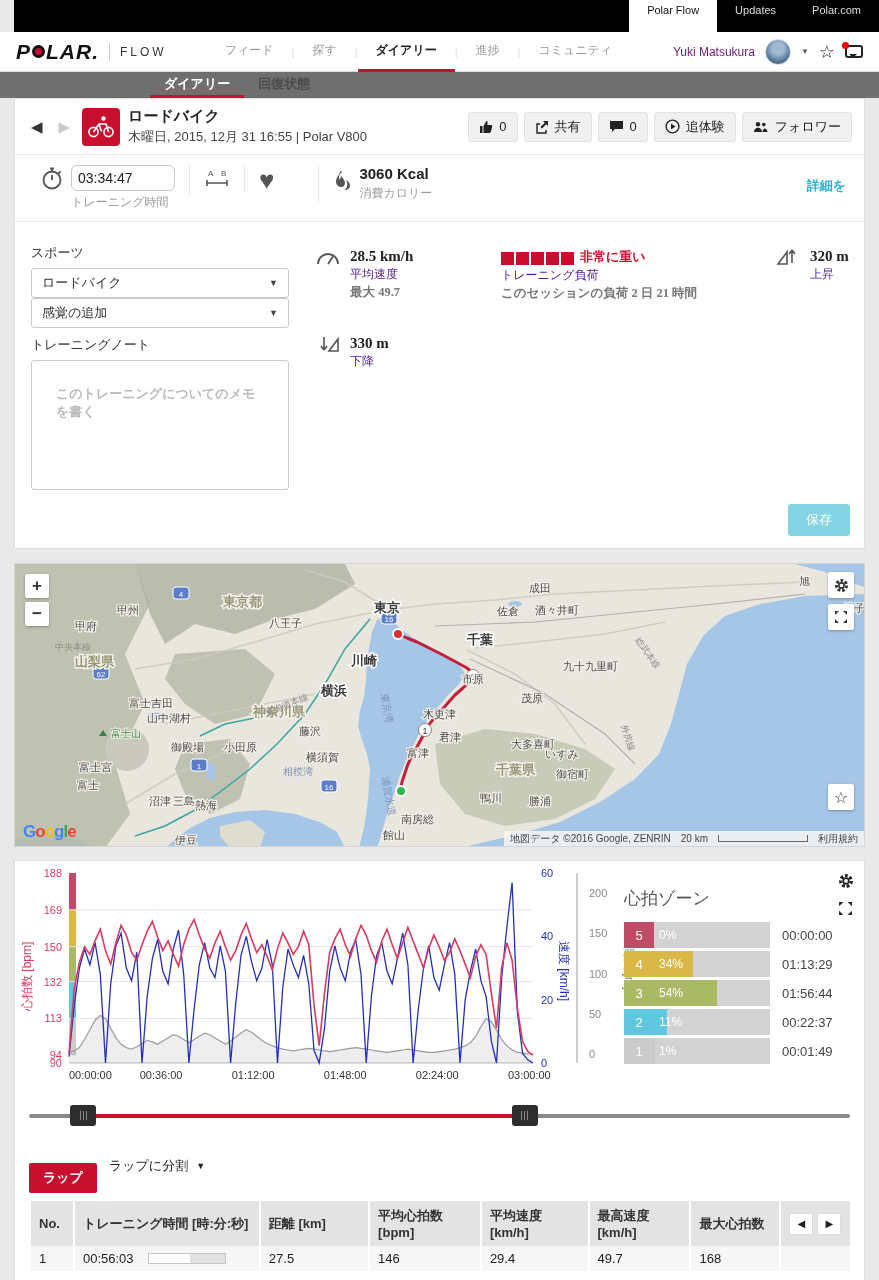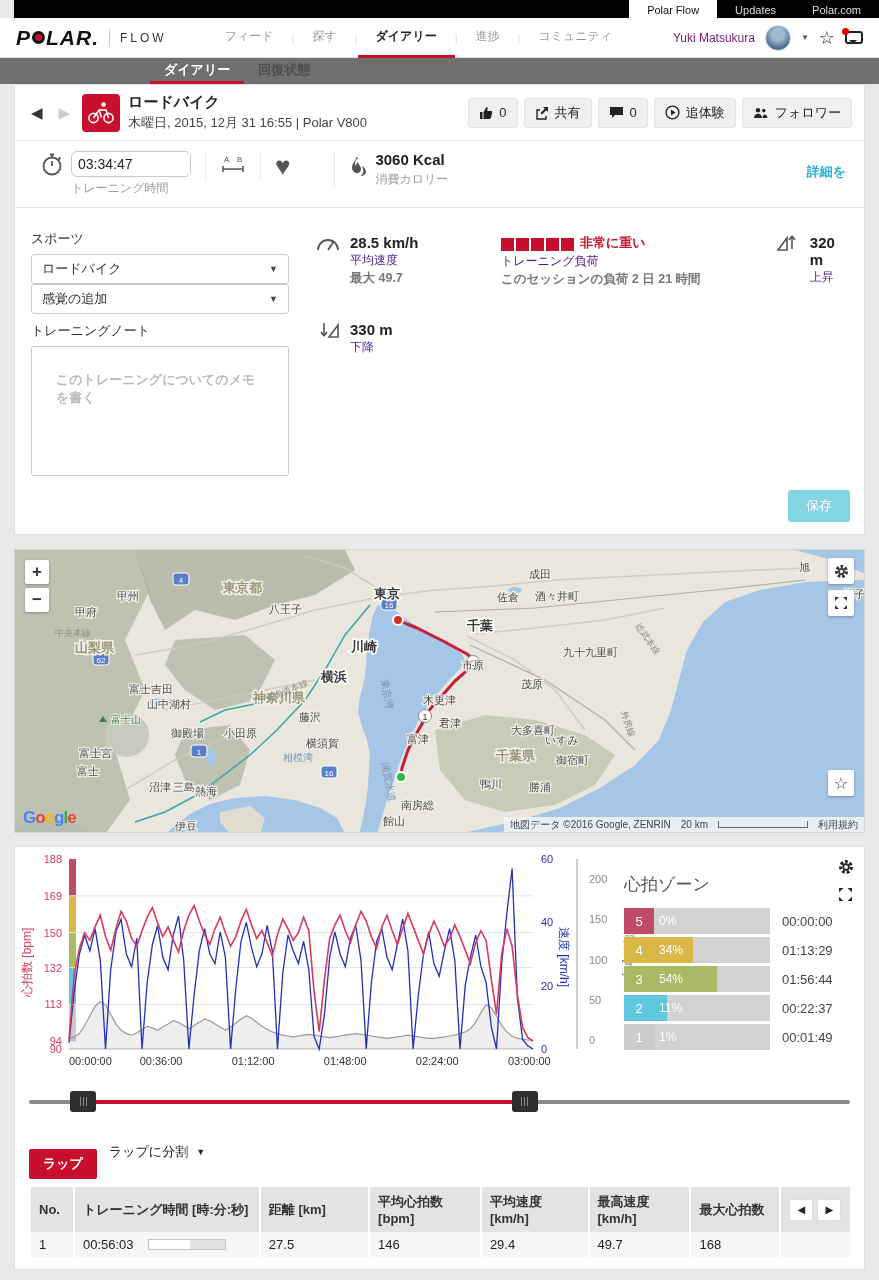--- a/index.html
+++ b/index.html
@@ -1,20 +1,20 @@
 <!DOCTYPE html>
 <html><head>
 <meta charset="utf-8">
 <style>
   * { margin:0; padding:0; box-sizing:border-box; }
   body { font-family:"Liberation Sans", sans-serif; background:#e9e9e9; color:#333; }
   .page { width:879px; margin:0 auto; background:#e9e9e9; overflow:hidden; }
 
   
-  .topbar { height:18px; background:#000; display:flex; justify-content:flex-end;margin-left:14px; }
+  .topbar { height:32px; background:#000; display:flex; justify-content:flex-end;margin-left:14px; }
   .tb-tab { color:#ddd; font-size:11px; padding:4px 18px; cursor:pointer; }
   .tb-tab.active { background:#fff; color:#111; }
 
   
   .navbar { height:40px; background:#fff; display:flex; align-items:center; padding:0 16px; border-bottom:1px solid #ddd; position:relative; }
   .brand { display:flex; align-items:center; gap:10px; }
   .brand-logo { font-size:21px; font-weight:900; font-style:italic; letter-spacing:1px; color:#111; display:flex; align-items:center; }
   .logo-o { display:inline-block; width:13px; height:13px; border:3px solid #111; border-radius:50%; background:#c8102e; margin:0 1px; }
   .brand-sep { width:1px; height:18px; background:#ccc; }
   .brand-sub { font-size:12px; letter-spacing:3px; color:#333; }
@@ -47,37 +47,37 @@
   .session-title { font-size:15px; font-weight:bold; color:#222; }
   .session-date { font-size:13px; color:#444; margin-top:2px; }
   .session-actions { margin-left:auto; display:flex; gap:6px; }
   .act-btn { background:#f0f0f0; border:1px solid #e3e3e3; border-radius:3px; font-size:13px; color:#222; padding:5px 10px; display:flex; align-items:center; gap:6px; cursor:pointer; }
 
   
   .stats-row { display:flex; border-top:1px solid #e8e8e8; border-bottom:1px solid #e8e8e8; padding:10px 12px; align-items:flex-start; }
   .stat { display:flex; gap:8px; padding:0 14px; }
   .stat + .stat { border-left:1px solid #ececec; }
   .stat .s-icon { font-size:22px; color:#555; line-height:1; padding-top:2px; }
-  .stat input { width:120px; font-size:14px; padding:4px 6px; border:1px solid #c9c9c9; border-radius:6px; color:#222; font-family:inherit; }
+  .stat input { width:104px; font-size:14px; padding:4px 6px; border:1px solid #c9c9c9; border-radius:6px; color:#222; font-family:inherit; }
   .stat .s-label { font-size:12px; color:#9b9b9b; margin-top:3px; }
   .s-big { font-size:15px; font-weight:bold; color:#222; }
   .s-sub { font-size:12px; color:#555; margin-top:1px; }
   .benefit-btn { margin-left:22px; margin-top:6px; background:#fff; border:1px solid #bbb; border-radius:4px; font-size:13px; color:#333; padding:7px 16px; cursor:pointer; }
   .details-link { margin-left:auto; margin-top:12px; font-size:13px; font-weight:bold; color:#2ab0d6; cursor:pointer; padding-right:6px; }
 
   
   .card-body { display:flex; padding:14px 12px 10px 16px; }
   .form-col { width:285px; }
   .f-label { font-size:13px; color:#333; margin:8px 0 6px; }
   .select-box { width:258px; border:1px solid #c9c9c9; border-radius:3px; height:30px; display:flex; align-items:center; padding:0 10px; font-size:13px; color:#333; cursor:pointer; background:#fff; }
   .select-box .sel-caret { margin-left:auto; font-size:9px; color:#444; }
   .form-col textarea { width:258px; height:130px; border:1px solid #ccc; border-radius:3px; padding:24px; font-size:13px; font-family:inherit; color:#333; resize:none;font-weight:bold; }
   .form-col textarea::placeholder { color:#bbb; }
 
-  .metrics { flex:1; display:flex; padding-top:12px; }
+  .metrics { flex:1; display:flex; padding-top:12px;font-family:Liberation Serif, serif; }
   .m-col1 { width:185px; } .m-col2 { width:275px; } .m-col3 { flex:1; }
   .metric { display:flex; gap:8px; margin-bottom:34px; }
   .metric .m-icon { width:26px; color:#555; }
   .m-value { font-size:15px; font-weight:bold; color:#222; }
   .m-label { font-size:12px; color:#4c1d95; margin-top:1px; }
   .m-sub2 { font-size:12.5px; color:#777; font-weight:bold; margin-top:1px; }
   .tl-squares { display:flex; gap:2px; margin-top:2px; }
   .tl-square { width:13px; height:13px; background:#c8102e; }
   .tl-level { font-size:13px; font-weight:bold; color:#c8102e; margin-left:6px; }
   .save-row { text-align:right; padding:0 14px 12px; }

